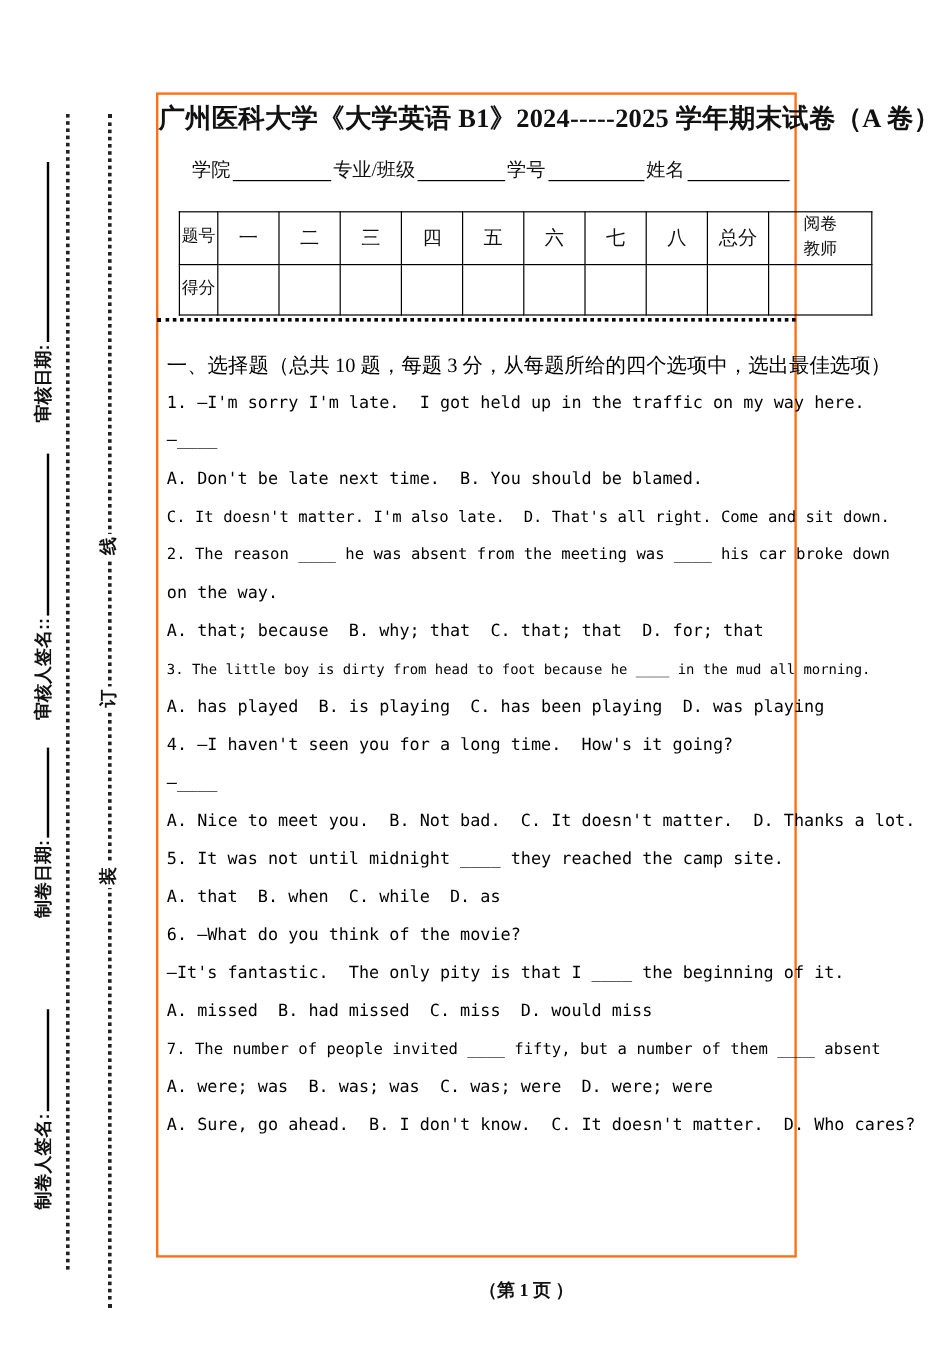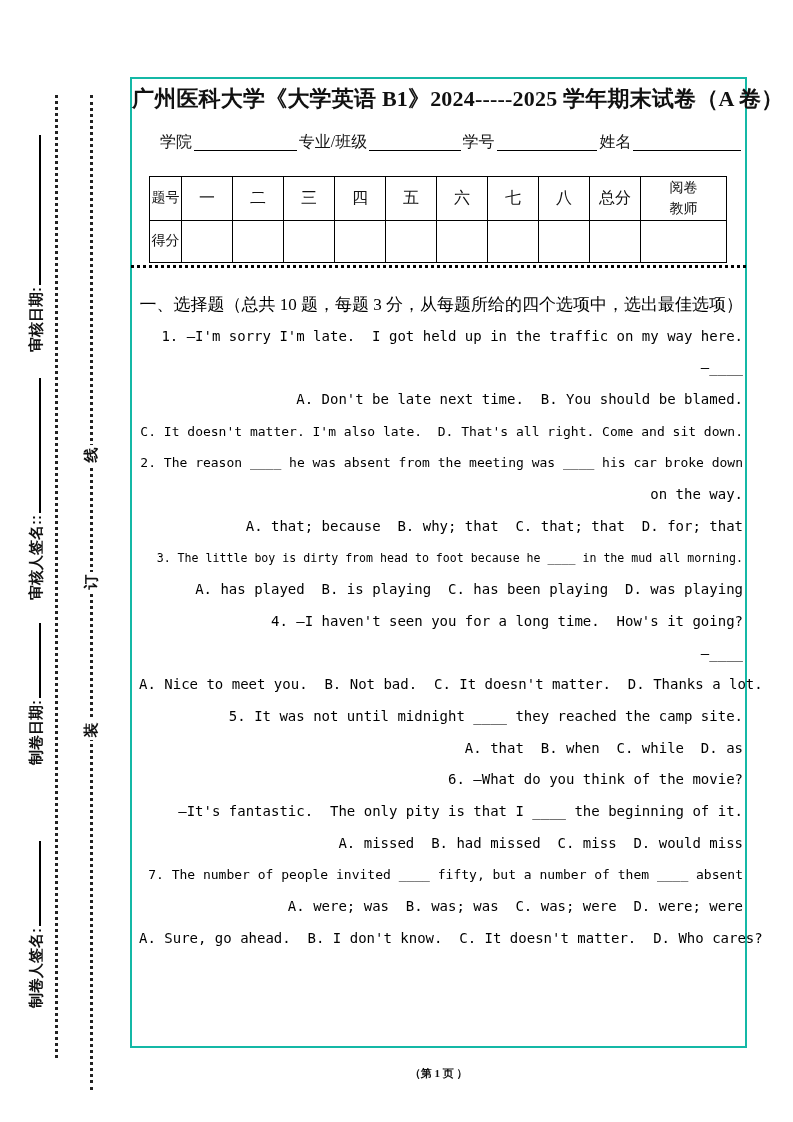--- a/index.html
+++ b/index.html
@@ -12,50 +12,50 @@
   .dotline.l2{left:90px;top:95px;height:995px;}
   .vlabel{position:absolute;left:26px;transform:rotate(-90deg);transform-origin:0 0;
           white-space:nowrap;font-family:"Liberation Sans","DejaVu Sans",sans-serif;
           font-weight:bold;font-size:15px;color:#111;height:20px;line-height:20px;}
   .vline{display:inline-block;height:13px;border-bottom:2px solid #000;margin-left:2px;}
   .bindchar{position:absolute;left:81px;width:20px;height:28px;line-height:28px;text-align:center;
             background:#fff;z-index:3;transform:rotate(-90deg);
             font-family:"Liberation Sans","DejaVu Sans",sans-serif;font-weight:bold;font-size:15px;}
 
   
-  .content-box{position:absolute;left:130px;top:77px;width:617px;height:971px;
-               border:2px solid #14b8a6;box-sizing:border-box;background:#fff;}
+  .content-box{position:absolute;left:130px;top:77px;width:534px;height:971px;
+               border:2px solid #f97316;box-sizing:border-box;background:#fff;}
   .title{position:absolute;top:5px;left:0;right:0;text-align:center;
          font-size:22px;font-weight:600;letter-spacing:0.2px;white-space:nowrap;}
   .fields{position:absolute;top:53px;left:28px;right:2px;display:flex;align-items:flex-end;
           font-size:16px;white-space:nowrap;}
   .flabel{margin-right:2px;}
   .fline{display:inline-block;height:2px;border-bottom:1.5px solid #000;margin:0 2px 2px 0;}
 
   table.score{position:absolute;top:97px;left:17px;border-collapse:collapse;table-layout:fixed;
               width:577px;}
   table.score th,table.score td{border:1.5px solid #000;padding:0;text-align:center;
               vertical-align:middle;font-weight:normal;font-size:16px;}
   table.score .r1{height:44px;}
   table.score .r2{height:42px;}
   .stack{display:inline-block;width:30px;word-break:break-all;line-height:1.45;font-size:14px;}
   .stack4{display:inline-block;width:32px;word-break:break-all;line-height:1.45;font-size:14px;}
 
   .dotted-sep{position:absolute;top:186px;left:-1px;right:-1px;border-top:3.5px dotted #000;}
 
   .lines{position:absolute;top:210px;left:7px;right:2px;
          font-family:"DejaVu Sans Mono","Liberation Mono",monospace;font-size:14px;color:#000;}
-  .line{height:31.7px;line-height:31.7px;white-space:pre;overflow:visible;text-align:right;}
+  .line{height:31.7px;line-height:31.7px;white-space:pre;overflow:visible;}
   .line.zh{font-family:"Liberation Serif","DejaVu Serif",serif;font-size:17px;}
   .line.mid{font-size:14px;}
   .line.tight{font-size:13px;}
   .line.xtight{font-size:11.6px;}
 
   .footer{position:absolute;left:130px;top:1066px;width:617px;text-align:center;
-          font-size:11px;font-weight:bold;}
+          font-size:15px;font-weight:bold;}
 </style>
 </head>
 <body>
 
 <div class="page">
 
   <div class="dotline l1"></div>
   <div class="dotline l2"></div>
   <div id="vlabels">
       <div class="vlabel" style="top: 352px;"><span>审核日期:</span><span class="vline" style="width: 150px;"></span></div>

